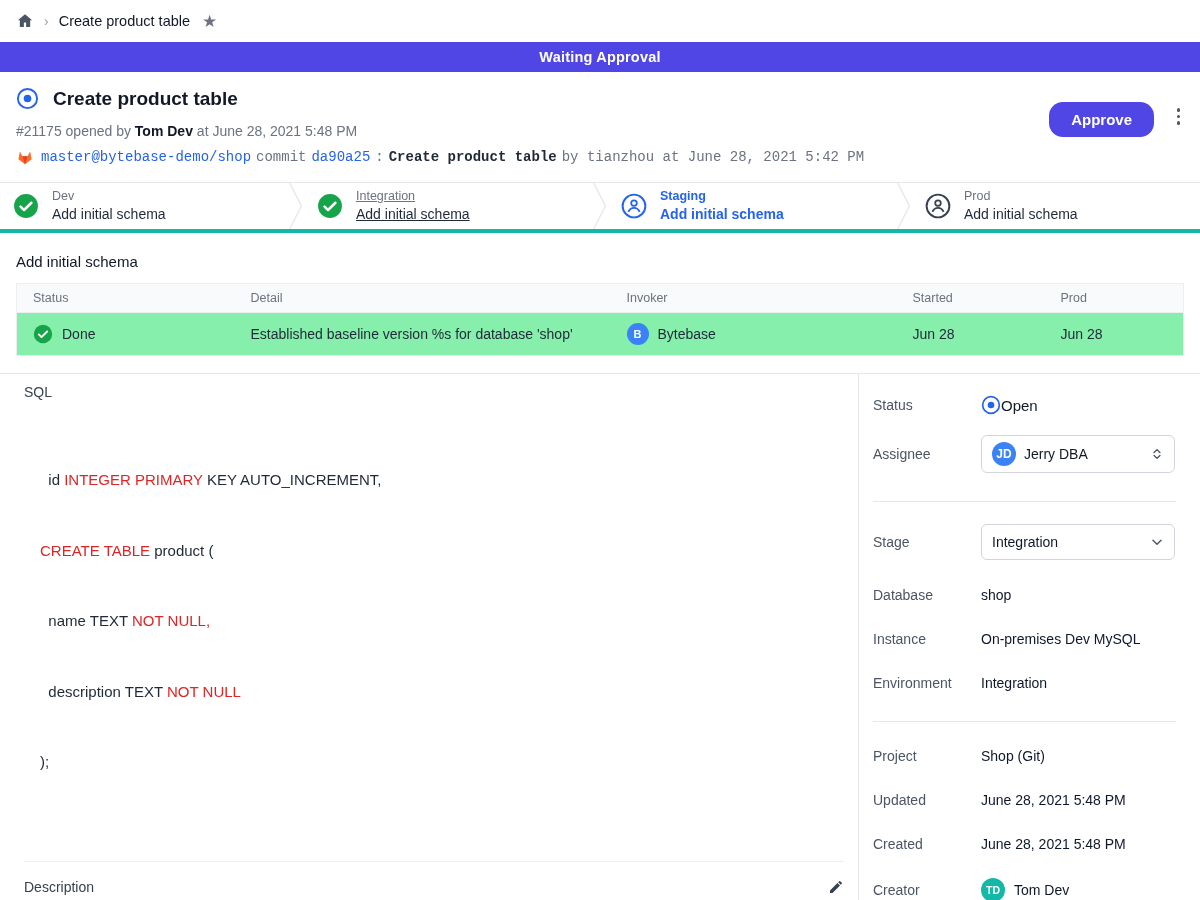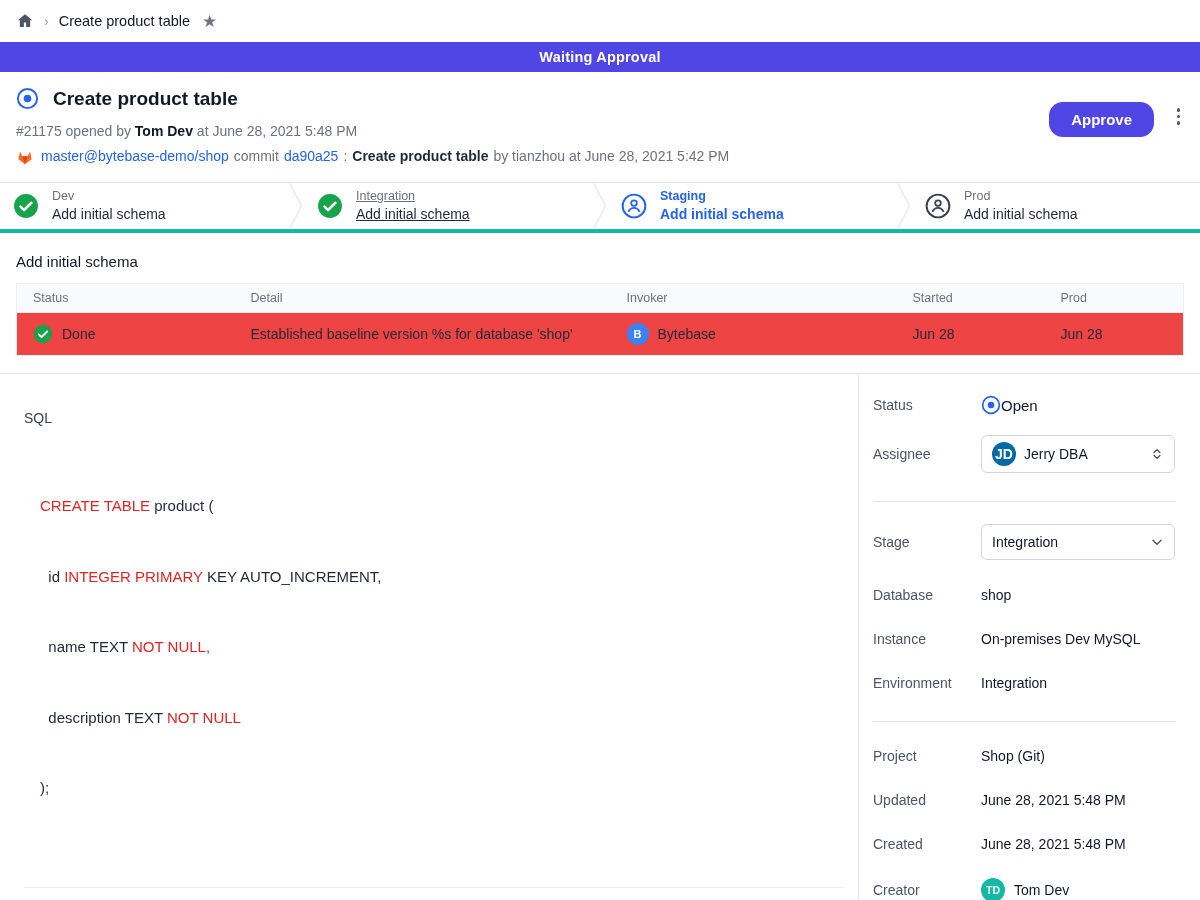--- a/index.html
+++ b/index.html
@@ -17,21 +17,21 @@
   .banner { height:30px; background:#4f46e5; color:#fff; display:flex; align-items:center;
     justify-content:center; font-size:14.5px; font-weight:700; letter-spacing:.2px; }
 
   
   .header { position:relative; padding:15px 16px 0 16px; height:110px; }
   .title-row { display:flex; align-items:center; gap:14px; }
   .radio-ic { width:23px; height:23px; display:flex; }
   .issue-title { font-size:19px; font-weight:700; color:#111827; }
   .meta-line { margin-top:13px; font-size:14px; color:#6b7280; }
   .meta-line b { color:#111827; font-weight:700; }
-  .commit-line { margin-top:9px; font-size:14px; color:#6b7280; display:flex; gap:5px; }
+  .commit-line { margin-top:9px; font-size:14px; color:#6b7280; display:flex; align-items:center; gap:5px;font-family:Liberation Mono, monospace; }
   .commit-line .lnk { color:#2563eb; cursor:pointer; }
   .commit-line .msg { color:#1f2937; font-weight:600; }
   .gitlab-ic { width:18px; height:18px; display:flex; margin-right:2px; }
   .approve-btn { position:absolute; right:46px; top:30px; background:#4f46e5; color:#fff;
     border:none; border-radius:14px; font-size:15px; font-weight:600; padding:9px 22px;
     font-family:"Liberation Sans",sans-serif; cursor:pointer; }
   .kebab { position:absolute; right:20px; top:36px; color:#374151; font-size:17px; font-weight:700;
     letter-spacing:0; line-height:7px; cursor:pointer; display:flex; flex-direction:column; gap:3px; }
   .kebab i { width:3.5px; height:3.5px; background:#4b5563; border-radius:50%; display:block; }
 
@@ -46,39 +46,39 @@
   .stage.active .stage-env, .stage.active .stage-task { color:#2563eb; font-weight:700; }
   .chevron-sep { width:16px; flex-shrink:0; }
 
   
   .task-section { padding:20px 16px 0 16px; }
   .task-heading { font-size:15px; color:#111827; }
   table.task-table { width:100%; border-collapse:collapse; margin-top:13px;
     border:1px solid #eceef1; }
   table.task-table thead th { background:#f9fafb; font-size:12.5px; font-weight:400; color:#6b7280;
     text-align:left; padding:7px 16px; border-bottom:1px solid #eceef1; }
-  table.task-table td { font-size:14px; color:#1f2937; padding:10px 16px; background:#ef4444; }
+  table.task-table td { font-size:14px; color:#1f2937; padding:10px 16px; background:#86efac; }
   .th-status { width:218px; } .th-detail { width:376px; } .th-invoker { width:286px; }
   .th-started { width:148px; }
   .cell-flex { display:flex; align-items:center; gap:9px; }
   .check-ic-sm { width:20px; height:20px; display:flex; }
   .avatar { border-radius:50%; color:#fff; display:flex; align-items:center; justify-content:center;
     font-weight:700; flex-shrink:0; }
   .avatar.b  { width:22px; height:22px; background:#3b82f6; font-size:11px; }
-  .avatar.jd { width:24px; height:24px; background:#0369a1; font-size:14px; }
+  .avatar.jd { width:24px; height:24px; background:#3b82f6; font-size:12px; }
   .avatar.td { width:24px; height:24px; background:#14b8a6; font-size:10.5px; }
 
   .big-divider { border-top:1px solid #e5e7eb; margin-top:17px; }
 
   
   .content { display:flex; height:530px; }
   .main-col { width:858px; padding:0 14px 0 24px; }
   .side-col { flex:1; border-left:1px solid #e5e7eb; padding:21px 24px 0 14px; }
 
-  .sql-label { margin-top:36px; font-size:14px; color:#374151; }
+  .sql-label { margin-top:10px; font-size:14px; color:#374151; }
   .code { margin:21px 0 0 16px; font-size:15px; line-height:23.5px; color:#1f2937; white-space:pre; }
   .code .kw { color:#dc2626; }
 
   .hr1 { border-top:1px solid #eceef1; margin-top:40px; }
   .desc-row { margin-top:17px; display:flex; justify-content:space-between; align-items:center; }
   .desc-label { font-size:14px; color:#374151; }
   .pencil-ic { width:16px; height:16px; color:#374151; display:flex; cursor:pointer; }
 
   
   .side-row { display:flex; align-items:center; }
@@ -252,22 +252,22 @@
     </tbody>
   </table>
 </div>
 
 <div class="big-divider"></div>
 
 <div class="content">
   <div class="main-col">
     <div class="sql-label">SQL</div>
     <div class="code">
+      <div><span>  id </span><span class="kw">INTEGER PRIMARY</span><span> KEY AUTO_INCREMENT,</span></div>
       <div><span class="kw">CREATE TABLE</span><span> product (</span></div>
-      <div><span>  id </span><span class="kw">INTEGER PRIMARY</span><span> KEY AUTO_INCREMENT,</span></div>
       <div><span>  name TEXT </span><span class="kw">NOT NULL,</span></div>
       <div><span>  description TEXT </span><span class="kw">NOT NULL</span></div>
       <div><span>);</span></div>
     </div>
 
     <div class="hr1"></div>
 
     <div class="desc-row">
       <span class="desc-label">Description</span>
       <span class="pencil-ic">

